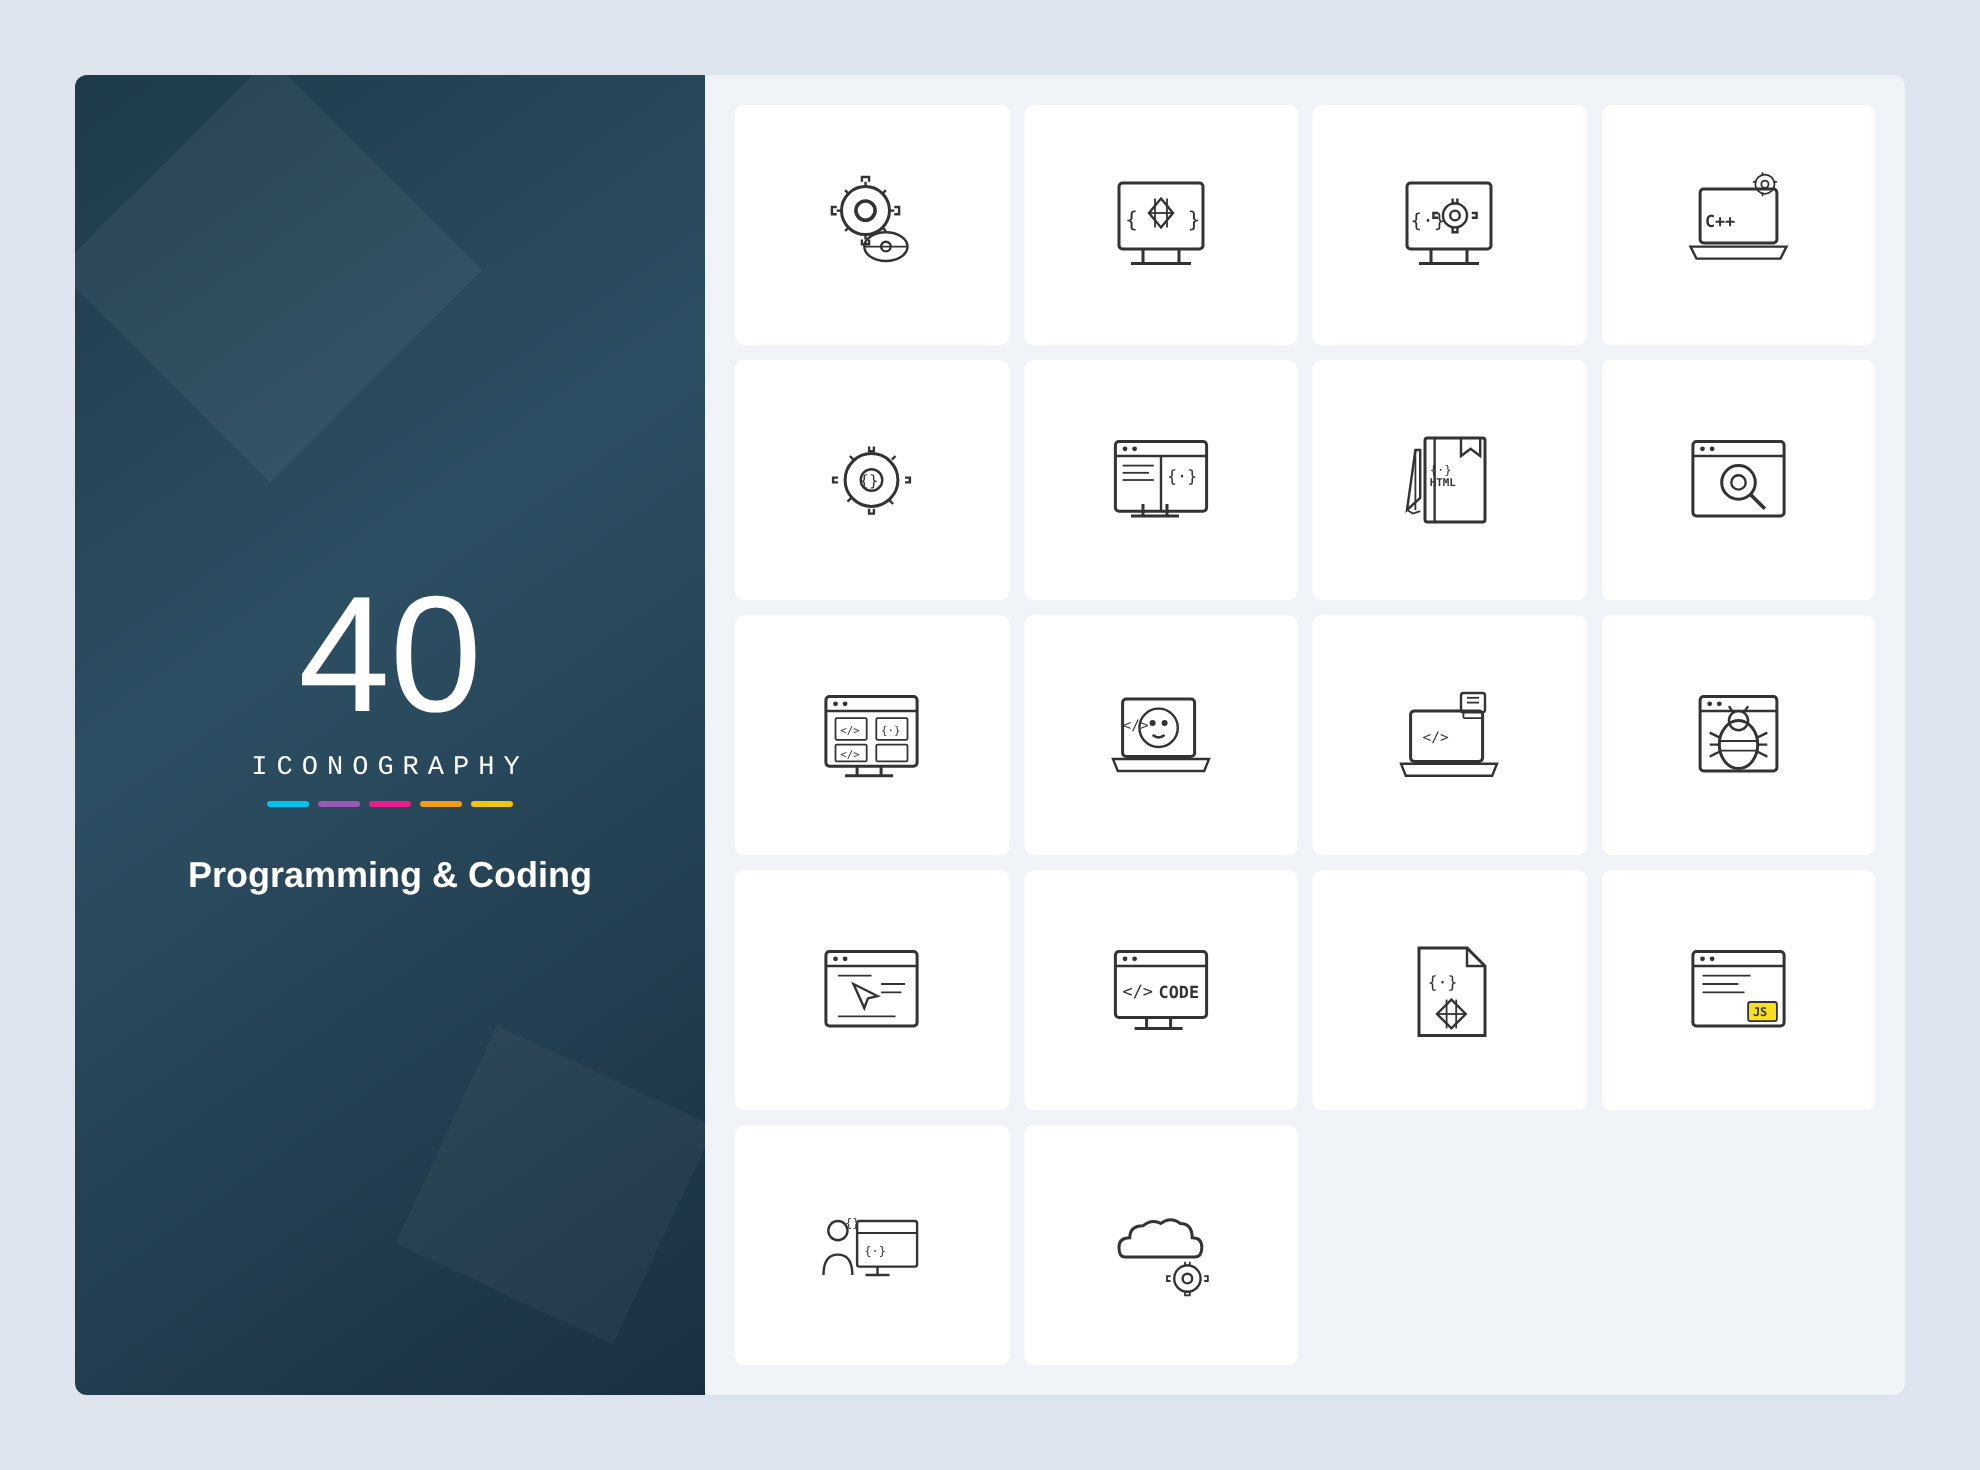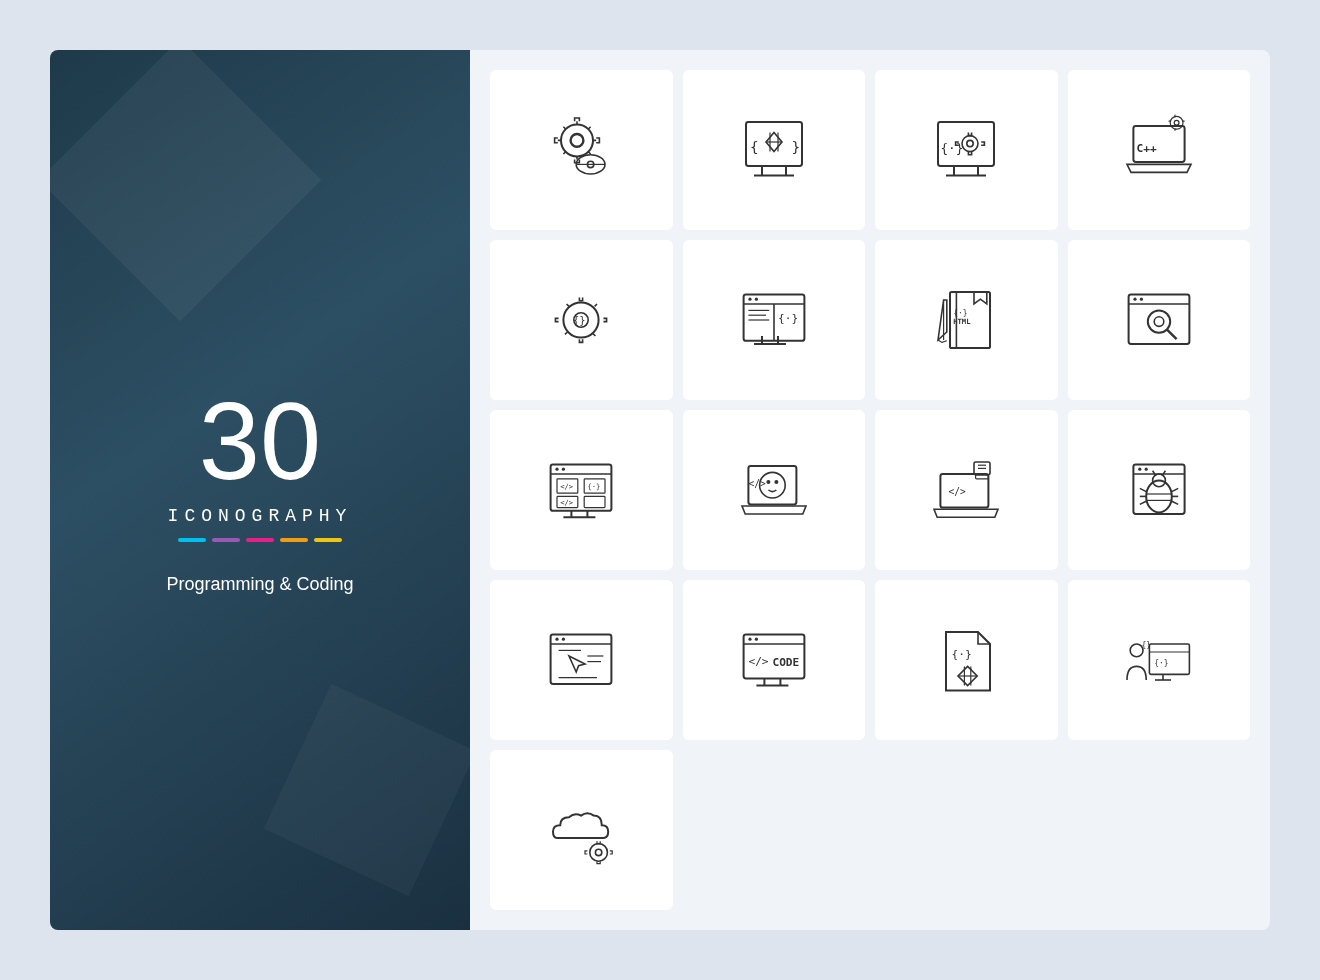--- a/index.html
+++ b/index.html
@@ -76,23 +76,23 @@
       gap: 6px;
       justify-content: center;
       margin-bottom: 24px;
     }
     .color-bar {
       width: 28px;
       height: 4px;
       border-radius: 2px;
     }
     .subtitle {
-      font-size: 18px;
+      font-size: 24px;
       color: white;
-      font-weight: 400;
+      font-weight: 700;
       margin-top: 32px;
     }
     .right-panel {
       flex: 1;
       background: #f0f4f8;
       border-radius: 0 8px 8px 0;
       padding: 20px;
       display: grid;
       grid-template-columns: repeat(4, 1fr);
       grid-template-rows: repeat(5, 1fr);
@@ -111,21 +111,21 @@
       height: 80px;
     }
   </style>
 </head>
 <body>
 
 <div class="container">
 
   <div class="left-panel">
     <div class="left-content">
-      <div class="number-20">30</div>
+      <div class="number-20">40</div>
       <div class="iconography-label">ICONOGRAPHY</div>
       <div class="color-bars">
         <div class="color-bar" style="background:#00c0ef;"></div>
         <div class="color-bar" style="background:#9b59b6;"></div>
         <div class="color-bar" style="background:#e91e8c;"></div>
         <div class="color-bar" style="background:#f39c12;"></div>
         <div class="color-bar" style="background:#f1c40f;"></div>
       </div>
       <div class="subtitle">Programming &amp; Coding</div>
     </div>
@@ -376,20 +376,35 @@
 
         <text x="32" y="48" font-size="14" fill="#333" stroke="none" font-family="monospace">{·}</text>
 
         <polygon points="52,58 64,70 52,82 40,70" stroke-width="2" fill="none"></polygon>
         <line x1="40" y1="70" x2="64" y2="70" stroke-width="1.5"></line>
         <line x1="48" y1="58" x2="48" y2="82" stroke-width="1.5"></line>
         <line x1="56" y1="58" x2="56" y2="82" stroke-width="1.5"></line>
       </svg>
     </div>
 
+    <div class="icon-cell">
+      <svg viewBox="0 0 100 100" fill="none" stroke="#333" stroke-width="3">
+        <rect x="12" y="18" width="76" height="62" rx="3" stroke-width="2.5"></rect>
+        <line x1="12" y1="30" x2="88" y2="30" stroke-width="2"></line>
+        <circle cx="20" cy="24" r="2" fill="#333" stroke="none"></circle>
+        <circle cx="28" cy="24" r="2" fill="#333" stroke="none"></circle>
+
+        <line x1="20" y1="38" x2="60" y2="38" stroke-width="1.5"></line>
+        <line x1="20" y1="45" x2="50" y2="45" stroke-width="1.5"></line>
+        <line x1="20" y1="52" x2="55" y2="52" stroke-width="1.5"></line>
+
+        <rect x="58" y="60" width="24" height="16" rx="2" fill="#f7df1e" stroke="#333" stroke-width="1.5"></rect>
+        <text x="62" y="72" font-size="10" fill="#333" stroke="none" font-family="monospace" font-weight="bold">JS</text>
+      </svg>
+    </div>
 
     <div class="icon-cell">
       <svg viewBox="0 0 100 100" fill="none" stroke="#333" stroke-width="3">
 
         <rect x="38" y="30" width="50" height="38" rx="2" stroke-width="2"></rect>
         <line x1="38" y1="40" x2="88" y2="40" stroke-width="1.5"></line>
         <text x="44" y="58" font-size="10" fill="#333" stroke="none" font-family="monospace">{·}</text>
         <line x1="55" y1="68" x2="55" y2="75" stroke-width="2"></line>
         <line x1="45" y1="75" x2="65" y2="75" stroke-width="2"></line>
 

